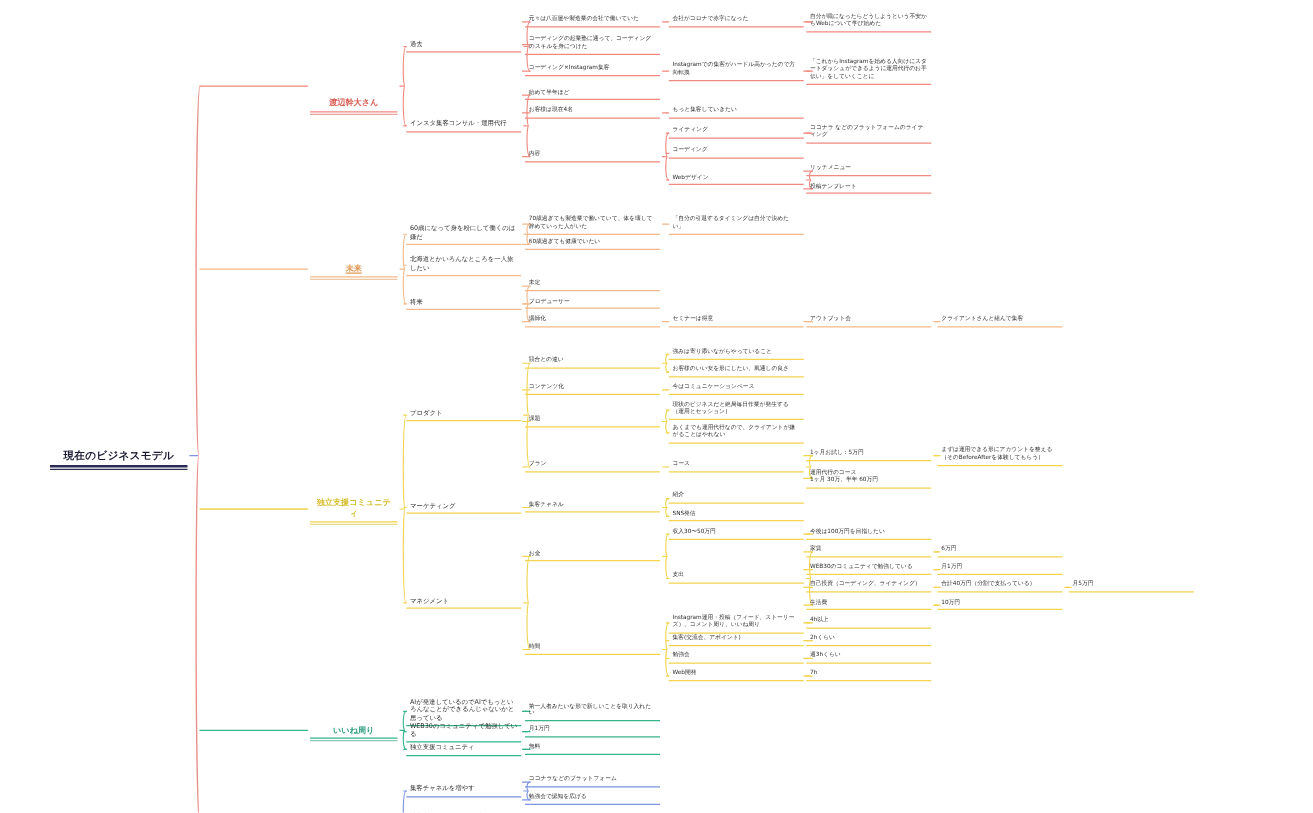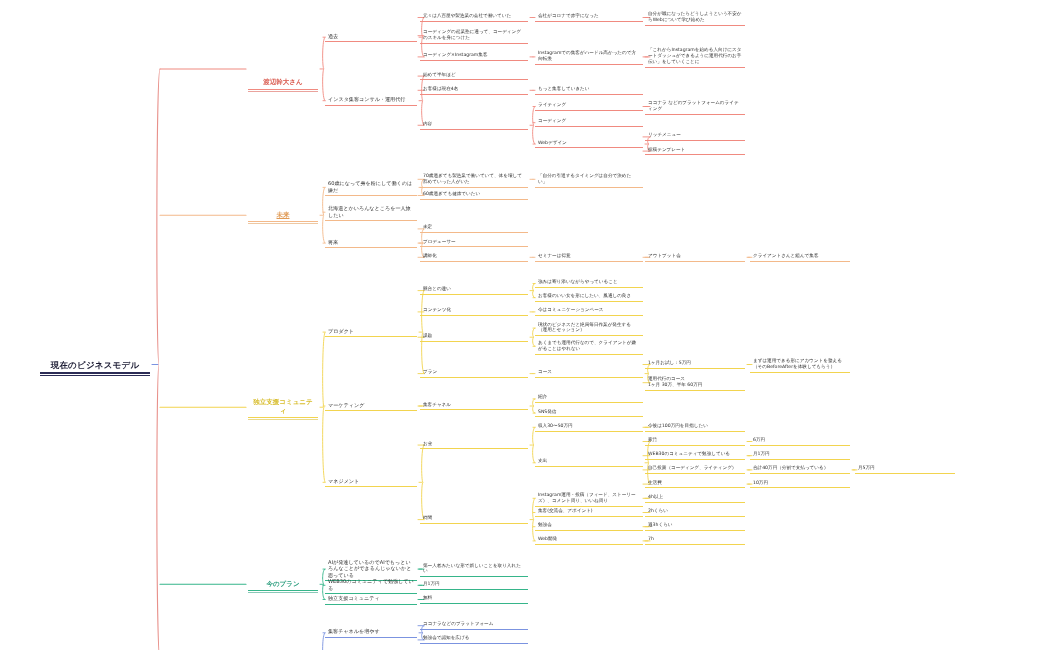--- a/index.html
+++ b/index.html
@@ -297,21 +297,21 @@
       <div class="node n-l5 c-yellow" style="left: 750px; top: 478.6px; width: 100px; font-size: 4.6px; border-bottom-color: rgb(242, 212, 79);">10万円</div>
       <div class="node n-l3 c-yellow" style="left: 420px; top: 514.1px; width: 108px; font-size: 4.6px; border-bottom-color: rgb(242, 212, 79);">時間</div>
       <div class="node n-l4 c-yellow" style="left: 535px; top: 490.8px; width: 108px; font-size: 4.6px; border-bottom-color: rgb(242, 212, 79);">Instagram運用・投稿（フィード、ストーリーズ）、コメント周り、いいね周り</div>
       <div class="node n-l5 c-yellow" style="left: 645px; top: 492.8px; width: 100px; font-size: 4.6px; border-bottom-color: rgb(242, 212, 79);">4h以上</div>
       <div class="node n-l4 c-yellow" style="left: 535px; top: 507px; width: 108px; font-size: 4.6px; border-bottom-color: rgb(242, 212, 79);">集客(交流会、アポイント)</div>
       <div class="node n-l5 c-yellow" style="left: 645px; top: 507px; width: 100px; font-size: 4.6px; border-bottom-color: rgb(242, 212, 79);">2hくらい</div>
       <div class="node n-l4 c-yellow" style="left: 535px; top: 521.2px; width: 108px; font-size: 4.6px; border-bottom-color: rgb(242, 212, 79);">勉強会</div>
       <div class="node n-l5 c-yellow" style="left: 645px; top: 521.2px; width: 100px; font-size: 4.6px; border-bottom-color: rgb(242, 212, 79);">週3hくらい</div>
       <div class="node n-l4 c-yellow" style="left: 535px; top: 535.4px; width: 108px; font-size: 4.6px; border-bottom-color: rgb(242, 212, 79);">Web開発</div>
       <div class="node n-l5 c-yellow" style="left: 645px; top: 535.4px; width: 100px; font-size: 4.6px; border-bottom-color: rgb(242, 212, 79);">7h</div>
-      <div class="node n-l1 c-green" style="left: 248px; top: 578.8px; width: 70px; font-size: 6.5px; border-bottom-color: rgb(54, 181, 138);">今のプラン</div>
+      <div class="node n-l1 c-green" style="left: 248px; top: 578.8px; width: 70px; font-size: 6.5px; border-bottom-color: rgb(54, 181, 138);">いいね周り</div>
       <div class="node n-l2 c-green" style="left: 325px; top: 557.6px; width: 92px; font-size: 5.1px; border-bottom-color: rgb(54, 181, 138);">AIが発達しているのでAIでもっといろんなことができるんじゃないかと思っている</div>
       <div class="node n-l3 c-green" style="left: 420px; top: 561.6px; width: 108px; font-size: 4.6px; border-bottom-color: rgb(54, 181, 138);">第一人者みたいな形で新しいことを取り入れたい</div>
       <div class="node n-l2 c-green" style="left: 325px; top: 577.3px; width: 92px; font-size: 5.1px; border-bottom-color: rgb(54, 181, 138);">WEB30のコミュニティで勉強している</div>
       <div class="node n-l3 c-green" style="left: 420px; top: 579.8px; width: 108px; font-size: 4.6px; border-bottom-color: rgb(54, 181, 138);">月1万円</div>
       <div class="node n-l2 c-green" style="left: 325px; top: 594px; width: 92px; font-size: 5.1px; border-bottom-color: rgb(54, 181, 138);">独立支援コミュニティ</div>
       <div class="node n-l3 c-green" style="left: 420px; top: 594px; width: 108px; font-size: 4.6px; border-bottom-color: rgb(54, 181, 138);">無料</div>
       <div class="node n-l2 c-blue" style="left: 325px; top: 627.3px; width: 92px; font-size: 5.1px; border-bottom-color: rgb(123, 147, 224);">集客チャネルを増やす</div>
       <div class="node n-l3 c-blue" style="left: 420px; top: 620.2px; width: 108px; font-size: 4.6px; border-bottom-color: rgb(123, 147, 224);">ココナラなどのプラットフォーム</div>
       <div class="node n-l3 c-blue" style="left: 420px; top: 634.4px; width: 108px; font-size: 4.6px; border-bottom-color: rgb(123, 147, 224);">勉強会で認知を広げる</div>
       <div class="node n-l2 c-blue" style="left: 325px; top: 648.6px; width: 92px; font-size: 5.1px; border-bottom-color: rgb(123, 147, 224);">独立支援のロードマップを作りたい</div>

